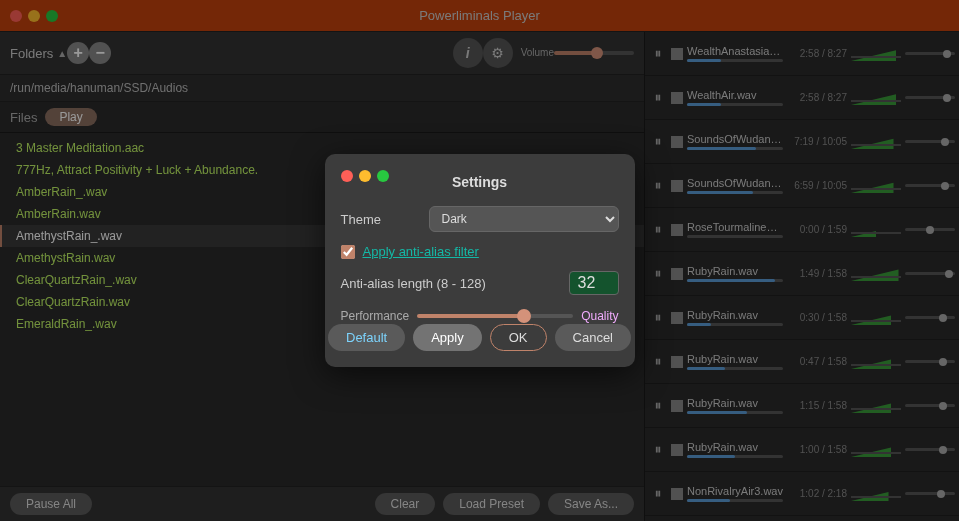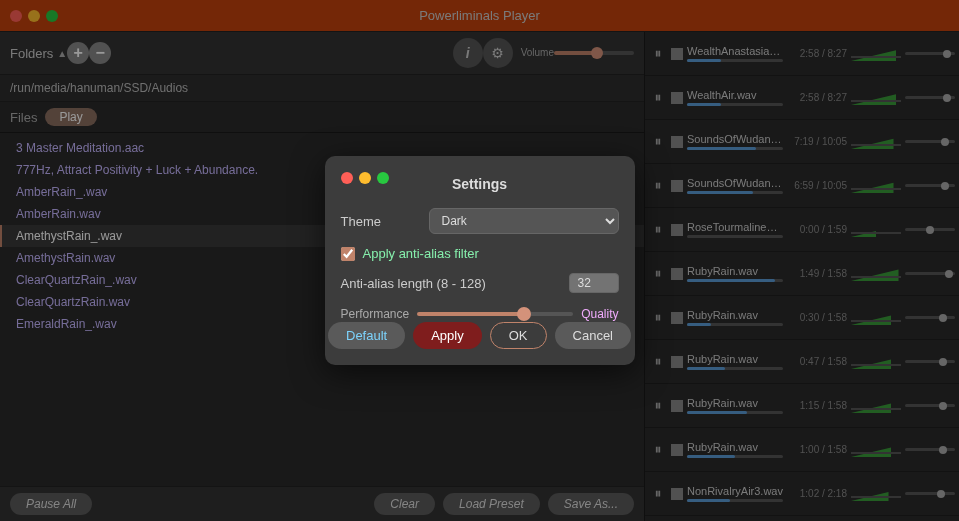--- a/index.html
+++ b/index.html
@@ -134,21 +134,21 @@
       padding: 4px 0;
     }
     #file-list::-webkit-scrollbar { width: 6px; }
     #file-list::-webkit-scrollbar-track { background: #2a2a2a; }
     #file-list::-webkit-scrollbar-thumb { background: #555; border-radius: 3px; }
 
     .file-item {
       padding: 4px 14px;
       cursor: pointer;
       font-size: 12px;
-      color: #c4b5fd;
+      color: #bef264;
       white-space: nowrap;
       overflow: hidden;
       text-overflow: ellipsis;
     }
     .file-item.selected {
       border-left: 2px solid #c0836a;
       background: #3a3a3a;
       color: #fff;
     }
     .file-item.normal { padding-left: 16px; }
@@ -163,21 +163,20 @@
       gap: 8px;
     }
     .bottom-btn {
       background: #5a5a5a;
       color: #ddd;
       border: none;
       border-radius: 12px;
       padding: 4px 16px;
       font-size: 12px;
       cursor: pointer;
-      font-style: italic;
     }
     .bottom-btn.pause-all { margin-right: auto; }
 
     
     #right-panel {
       flex: 1;
       background: #2a2a2a;
       overflow-y: auto;
     }
     #right-panel::-webkit-scrollbar { width: 6px; }
@@ -311,37 +310,38 @@
       gap: 8px;
       margin-bottom: 12px;
     }
     .setting-checkbox {
       width: 14px; height: 14px;
       accent-color: #c0836a;
       cursor: pointer;
     }
     .checkbox-label {
       font-size: 13px;
-      color: #86efac;
+      color: #14b8a6;
+      text-decoration: underline;
     }
 
     .antialias-row {
       display: flex;
       align-items: center;
       gap: 8px;
       margin-bottom: 14px;
     }
     .antialias-label { font-size: 13px; color: #ccc; flex: 1; }
     .antialias-value {
-      background: #737373;
+      background: #14532d;
       color: #ddd;
       border: 1px solid #666;
       border-radius: 4px;
       padding: 2px 8px;
-      font-size: 12px;
+      font-size: 16px;
       width: 50px;
     }
 
     .perf-row {
       display: flex;
       align-items: center;
       gap: 8px;
       margin-bottom: 1px;
     }
     .perf-label { font-size: 12px; color: #aaa; }
@@ -367,21 +367,21 @@
       gap: 8px;
     }
     .modal-btn {
       border-radius: 14px;
       padding: 6px 18px;
       font-size: 13px;
       cursor: pointer;
       border: none;
     }
     .btn-default { background: #5a5a5a; color: #7dd3fc; }
-    .btn-apply { background: #7f1d1d; color: #fff; }
+    .btn-apply { background: #737373; color: #fff; }
     .btn-ok {
       background: transparent;
       color: #ddd;
       border: 1.5px solid #c0836a !important;
       border-radius: 14px;
       padding: 5px 18px;
       font-size: 13px;
       cursor: pointer;
     }
     .btn-cancel { background: #5a5a5a; color: #ddd; }

